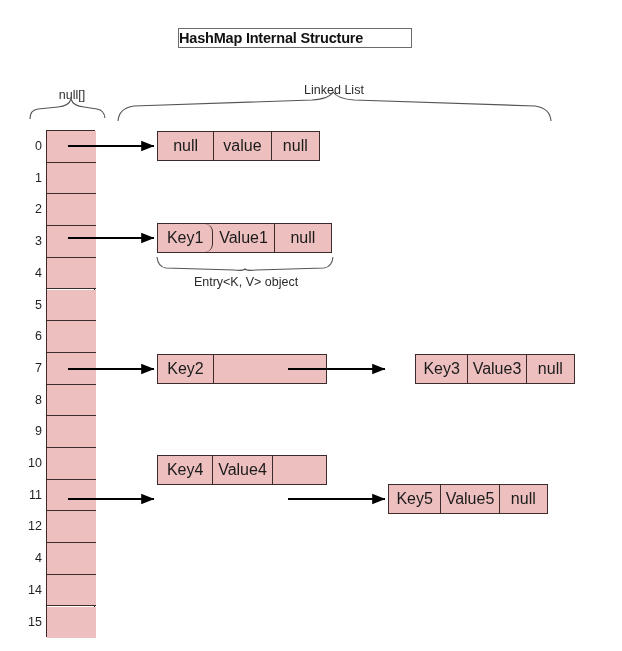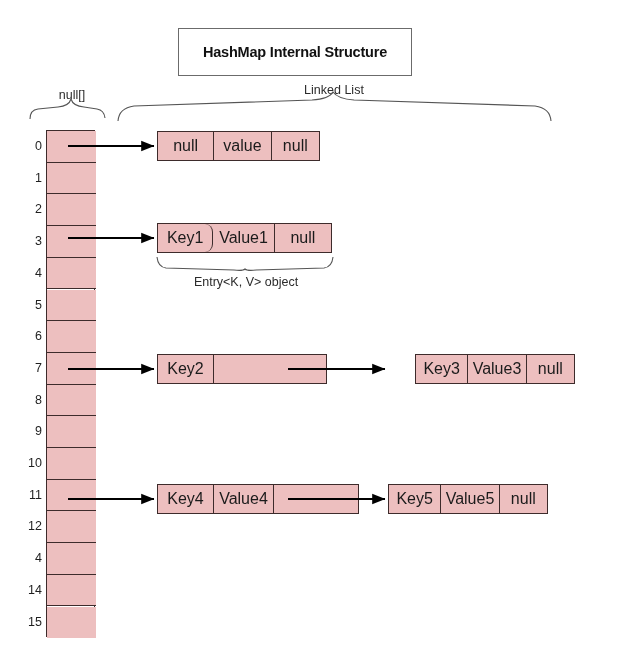--- a/index.html
+++ b/index.html
@@ -21,26 +21,26 @@
     width: 622px;
     height: 651px;
   }
 
   
   #title-box {
     position: absolute;
     left: 178px;
     top: 28px;
     width: 234px;
-    height: 48px;
+    height: 20px;
     border: 1px solid #6b6b6b;
     background: #ffffff;
     display: flex;
     align-items: center;
-    justify-content: center;
+    justify-content: flex-start;
     box-sizing: border-box;
   }
   #title-box .title-text {
     font-size: 14.5px;
     font-weight: bold;
     letter-spacing: -0.2px;
     color: #111111;
     white-space: nowrap;
   }
 
@@ -181,21 +181,21 @@
   <div class="node" style="left:157px; top:354px; width:170px;">
     <div class="node-cell" style="width:56px;">Key2</div>
     <div class="node-cell" style="width:54px;"></div>
   </div>
   <div class="node" style="left:388px; top:354px; width:160px;margin-left:27px;">
     <div class="node-cell" style="width:53px;">Key3</div>
     <div class="node-cell" style="width:59px;">Value3</div>
     <div class="node-cell" style="width:48px;">null</div>
   </div>
 
-  <div class="node" style="left:157px; top:484px; width:202px;">
+  <div class="node" style="left:157px; top:455px; width:170px;">
     <div class="node-cell" style="width:56px;">Key4</div>
     <div class="node-cell" style="width:60px;">Value4</div>
     <div class="node-cell" style="width:54px;"></div>
   </div>
   <div class="node" style="left:388px; top:484px; width:160px;">
     <div class="node-cell" style="width:53px;">Key5</div>
     <div class="node-cell" style="width:59px;">Value5</div>
     <div class="node-cell" style="width:48px;">null</div>
   </div>
 

